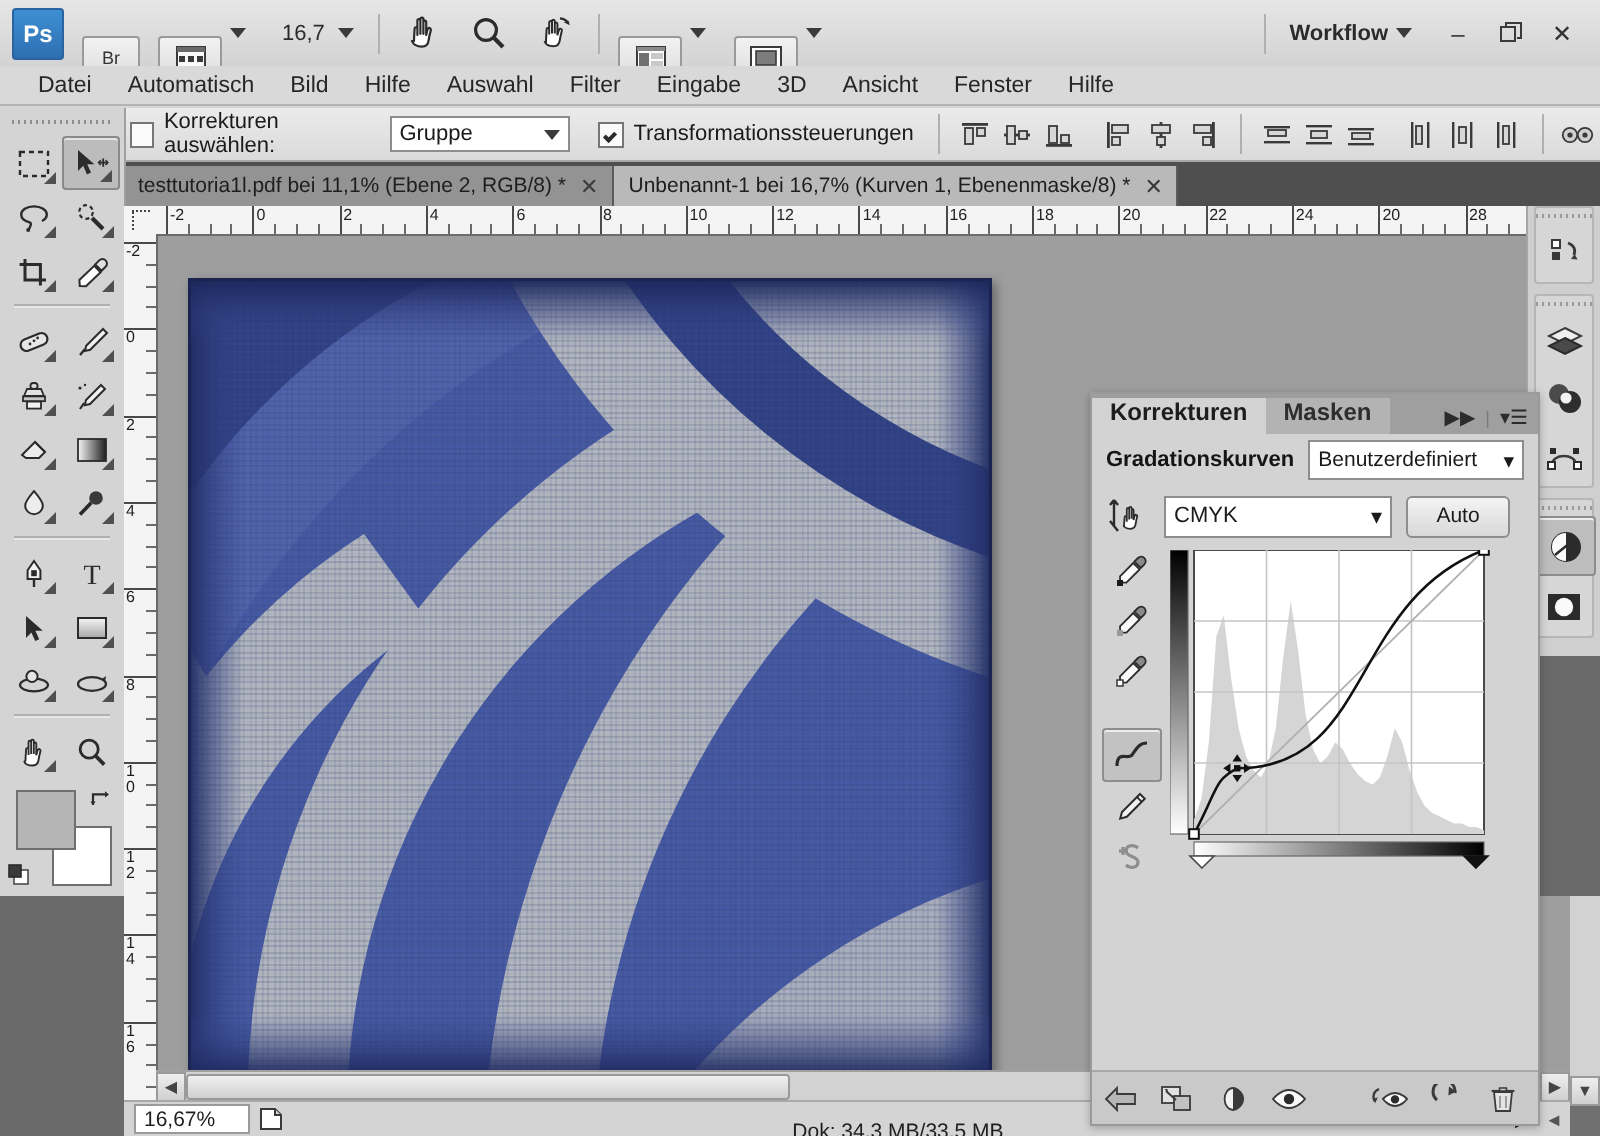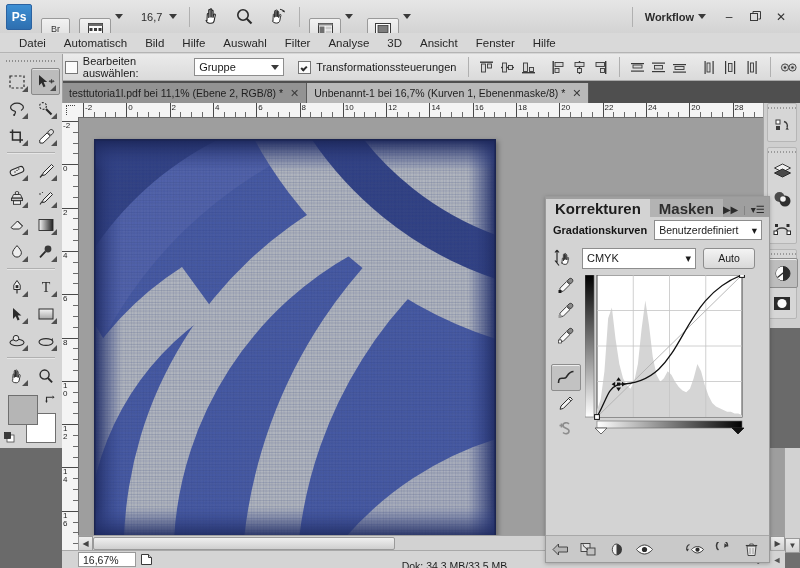--- a/index.html
+++ b/index.html
@@ -152,42 +152,42 @@
   .sb-arrow{position:absolute;display:flex;align-items:center;justify-content:center;font-size:8px;color:#444;
     background:linear-gradient(#eee,#d0d0d0);border:1px solid #9a9a9a;}
 
   
   .statusbar{
     position:absolute;left:62px;bottom:0;width:723px;height:17px;
     background:#d4d4d4;border-top:1px solid #a8a8a8;
     display:flex;align-items:center;font-size:10.5px;color:#1e1e1e;
   }
   .st-zoom{width:58px;height:15px;background:#fff;border:1px solid #9a9a9a;
-    display:flex;align-items:center;padding-left:4px;box-sizing:border-box;margin-left:16px;}
+    display:flex;align-items:center;padding-left:4px;box-sizing:border-box;margin-left:5px;}
   .st-prev{width:20px;display:flex;align-items:center;justify-content:center;}
   .st-doc{flex:1;display:flex;align-items:center;justify-content:center;margin-top:12px;}
   .st-tri{width:16px;display:flex;align-items:center;justify-content:center;font-size:9px;}
 
   
   .dock{position:absolute;right:0;top:103px;width:36px;height:345px;background:#cfcfcf;border-left:1px solid #a5a5a5;}
   .dockgroup{margin:0 3px 5px 3px;border:1px solid #b6b6b6;background:#d6d6d6;border-radius:2px;}
   .dockgrip{height:7px;background:repeating-linear-gradient(90deg,#9a9a9a 0 1px,transparent 1px 3px);
     background-size:3px 2px;background-repeat:repeat-x;background-position:3px 3px;}
   .dockbtn{width:28px;height:28px;margin:1px auto;display:flex;align-items:center;justify-content:center;border-radius:2px;}
   .dockbtn.sel{background:#bdbdbd;border:1px solid #8d8d8d;box-shadow:inset 0 1px 0 #ececec;}
   .dock-bottom{position:absolute;right:0;bottom:0;width:36px;height:120px;background:#6a6a6a;}
 
   
   .panel{
     position:absolute;left:545px;top:196px;width:223px;height:365px;
     background:#d3d3d3;border:1px solid #9a9a9a;
     box-shadow:0 1px 4px rgba(0,0,0,.25);
   }
   .panel-tabs{height:20px;background:#9f9f9f;display:flex;align-items:flex-end;}
-  .ptab{height:18px;padding:0 9px;display:flex;align-items:flex-end;font-size:15px;font-weight:bold;color:#1d1d1d;}
+  .ptab{height:18px;padding:0 9px;display:flex;align-items:flex-start;font-size:12px;font-weight:bold;color:#1d1d1d;}
   .ptab.active{background:#d3d3d3;}
   .ptab.idle{background:#b3b3b3;color:#2e2e2e;}
   .ptab-sp{flex:1;}
   .ptab-ctl{display:flex;align-items:center;gap:5px;padding:0 5px 2px 0;color:#2b2b2b;font-size:9px;}
   .panel-head{height:26px;display:flex;align-items:center;padding:0 7px;gap:7px;}
   .panel-title{font-weight:bold;font-size:11px;color:#151515;}
   .preset{
     flex:1;height:18px;background:#fff;border:1px solid #8d8d8d;
     display:flex;align-items:center;justify-content:space-between;padding:0 4px;font-size:10.5px;
   }
@@ -289,42 +289,42 @@
     <div class="wbtn" style="margin-right:6px">✕</div>
   </div>
 
   <div class="menubar">
     <div class="mi">Datei</div>
     <div class="mi">Automatisch</div>
     <div class="mi">Bild</div>
     <div class="mi">Hilfe</div>
     <div class="mi">Auswahl</div>
     <div class="mi">Filter</div>
-    <div class="mi">Analyse</div>
+    <div class="mi">Eingabe</div>
     <div class="mi">3D</div>
     <div class="mi">Ansicht</div>
     <div class="mi">Fenster</div>
     <div class="mi">Hilfe</div>
   </div>
 
   <div class="optbar">
     <div class="grip"></div>
     <div class="moveicon">
       <svg width="17" height="17" viewBox="0 0 17 17">
         <path d="M2 1l0 10.5 2.6-2.6 1.9 4.3 2-.9-1.9-4.2 3.6 0z" fill="#2b2b2b"></path>
         <path d="M11.5 7.5h4M13.5 5.5v4M15.5 7.5l-1.3-1.3M15.5 7.5l-1.3 1.3" stroke="#2b2b2b" stroke-width="1" fill="none"></path>
         <path d="M12.6 12.4l1.4 1.4 1.4-1.4M12.6 12.4l1.4-1.4 1.4 1.4" stroke="#2b2b2b" stroke-width=".9" fill="none"></path>
       </svg>
     </div>
     <div class="caret" style="margin-left:3px"></div>
     <div class="vsep" style="margin-left:9px"></div>
 
     <label style="margin-left:10px;display:flex;align-items:center">
       <span class="cb"></span>
-      <span>Bearbeiten auswählen:</span>
+      <span>Korrekturen auswählen:</span>
     </label>
     <div class="combo" style="margin-left:6px;width:92px">
       <span>Gruppe</span>
       <span class="caret" style="margin-left:0"></span>
     </div>
 
     <label style="margin-left:14px;display:flex;align-items:center">
       <span class="cb on"></span>
       <span>Transformationssteuerungen</span>
     </label>

